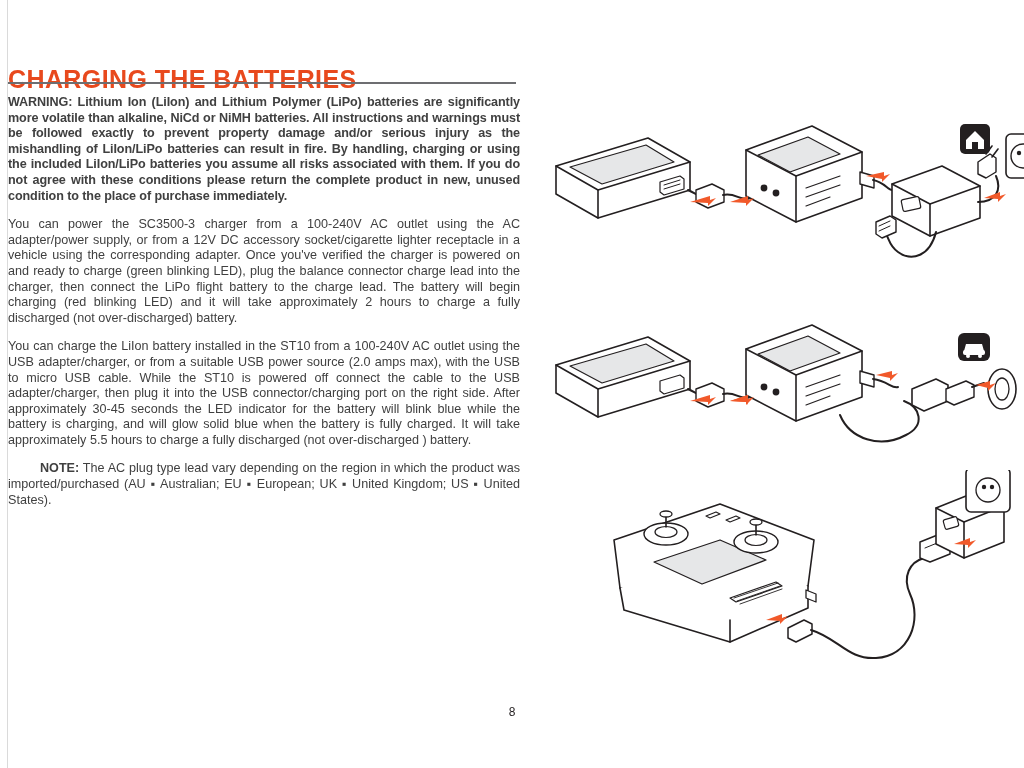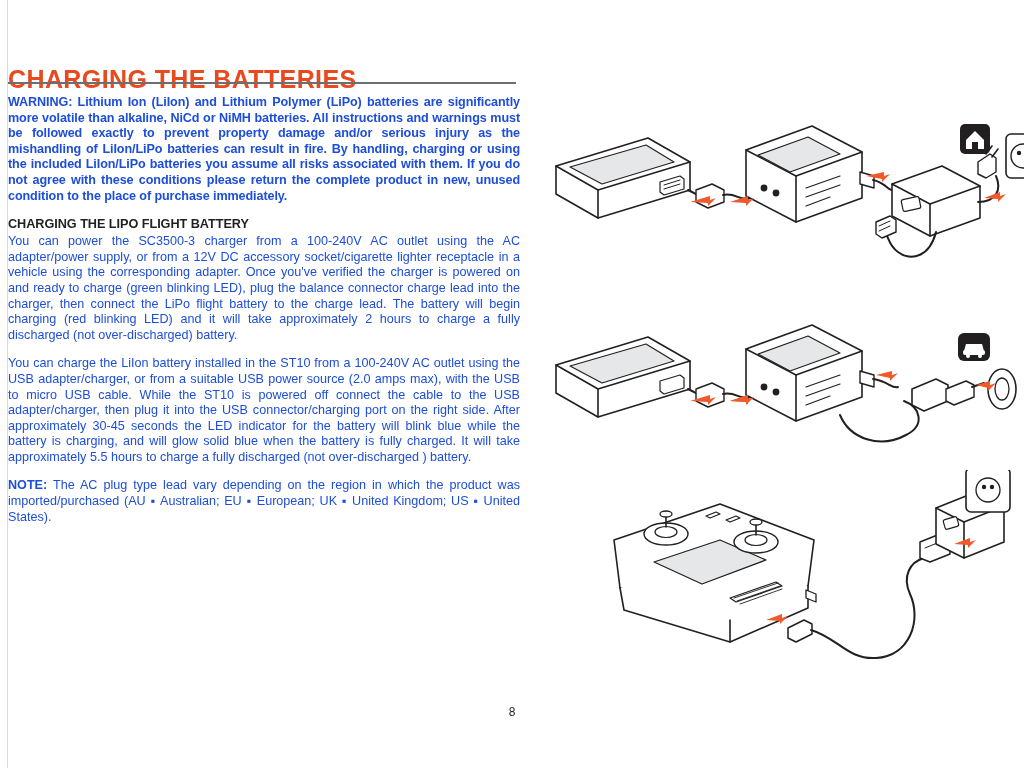--- a/index.html
+++ b/index.html
@@ -51,35 +51,36 @@
     position: absolute;
     left: 8px;
     top: 95px;
     width: 512px;
   }
   .para {
     font-size: 12.6px;
     line-height: 15.6px;
     text-align: justify;
     margin: 0 0 13px 0;
-    color: #1d4ed8;
+    color: #404040;
   }
   .para.bold {
     font-weight: bold;
     letter-spacing: -0.1px;
   }
   .subhead {
     font-size: 12.7px;
     font-weight: bold;
     margin: 0 0 3px 0;
     color: #231f20;
     letter-spacing: -0.05px;
   }
   .lead {
     font-weight: bold;
+    margin-left: 32px;
   }
   .page-number {
     position: absolute;
     left: 0;
     top: 705px;
     width: 1024px;
     text-align: center;
     font-size: 12px;
     color: #231f20;
   }
@@ -100,21 +101,20 @@
 <div class="page">
 
   <div class="page-border-left"></div>
 
   <h1 class="page-title">CHARGING THE BATTERIES</h1>
   <div class="title-rule"></div>
 
   <div class="text-col">
     <p class="para bold">WARNING: Lithium Ion (LiIon) and Lithium Polymer (LiPo) batteries are significantly more volatile than alkaline, NiCd or NiMH batteries. All instructions and warnings must be followed exactly to prevent property damage and/or serious injury as the mishandling of LiIon/LiPo batteries can result in fire. By handling, charging or using the included LiIon/LiPo batteries you assume all risks associated with them. If you do not agree with these conditions please return the complete product in new, unused condition to the place of purchase immediately.</p>
 
-    <h2 class="subhead">CHARGING THE LIPO FLIGHT BATTERY</h2>
     <p class="para">You can power the SC3500-3 charger from a 100-240V AC outlet using the AC adapter/power supply, or from a 12V DC accessory socket/cigarette lighter receptacle in  a vehicle using the corresponding adapter. Once you've verified the charger is powered on and ready to charge (green blinking LED), plug the balance connector charge lead into the charger, then connect the LiPo flight battery to the charge lead. The battery will begin charging (red blinking LED) and it will take approximately 2 hours to charge a fully discharged (not over-discharged) battery.</p>
 
     <p class="para">You can charge the LiIon battery installed in the ST10 from a 100-240V AC outlet using the USB adapter/charger, or from a suitable USB power source (2.0 amps max), with the USB to micro USB cable. While the ST10 is powered off connect the cable to the USB adapter/charger, then plug it into the USB connector/charging port on the right side. After approximately 30-45 seconds the LED indicator for the battery will blink blue while the battery is charging, and will glow solid blue when the battery is fully charged. It will take approximately 5.5 hours to charge a fully discharged (not over-discharged ) battery.</p>
 
     <p class="para"><span class="lead">NOTE:</span><span> The AC plug type lead vary depending on the region in which the product was imported/purchased (AU ▪ Australian; EU ▪ European; UK ▪ United Kingdom; US ▪ United States).</span></p>
   </div>
 
   <div class="page-number">8</div>
 
   <div class="art" id="art-1">

